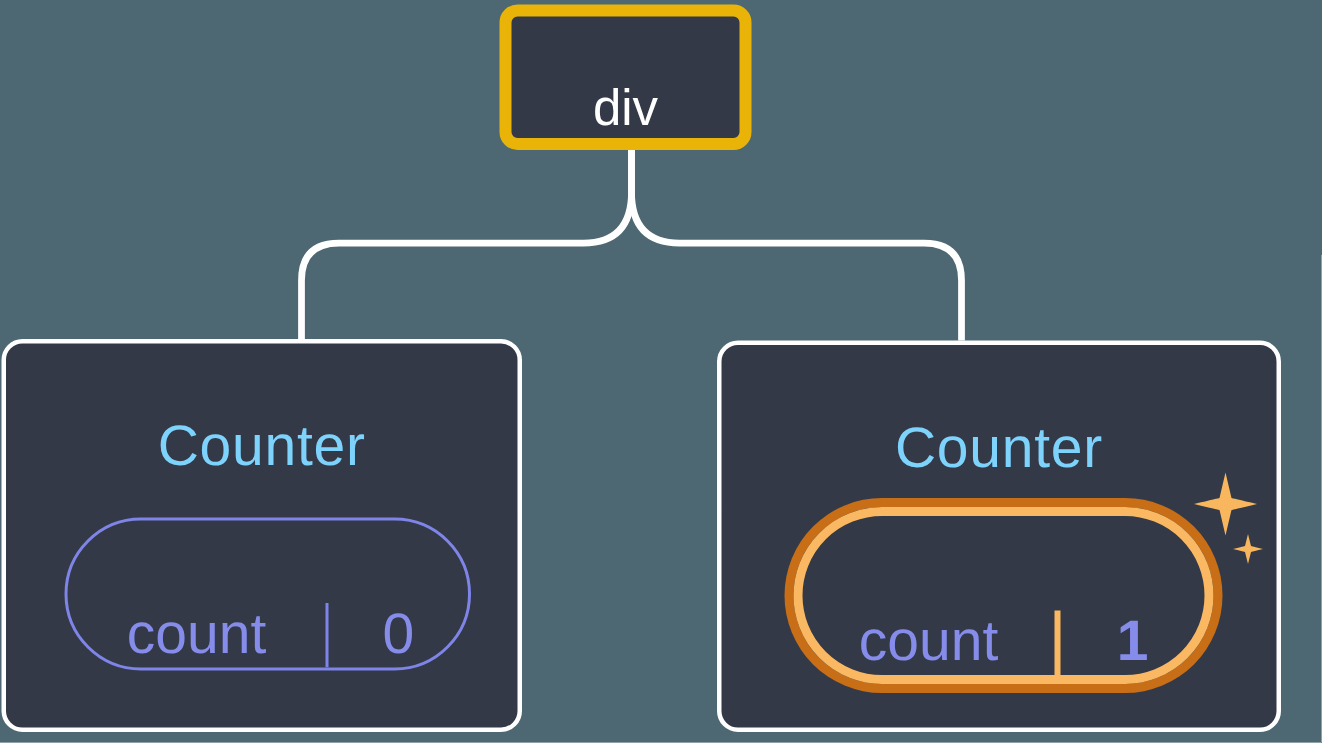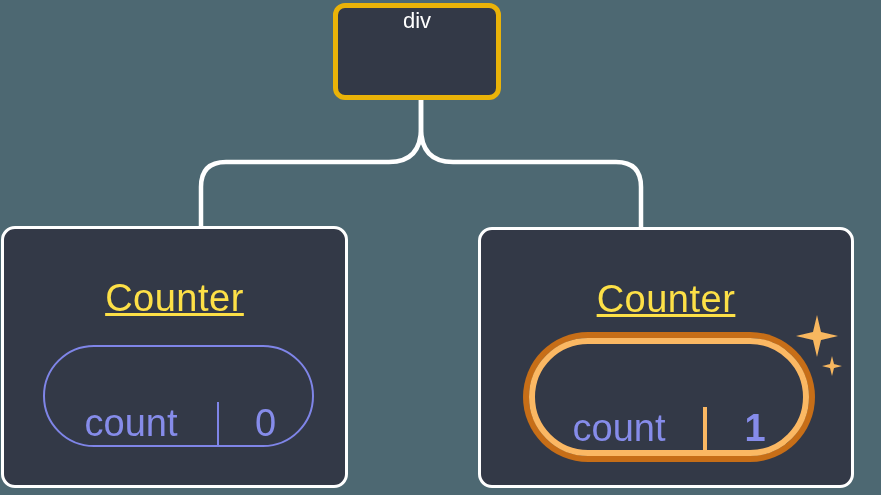--- a/index.html
+++ b/index.html
@@ -23,49 +23,48 @@
     stroke: #FFFFFF;
     stroke-width: 4.5;
   }
 
   .node-box {
     position: absolute;
     left: 333px; top: 3px;
     width: 168px; height: 97px;
     box-sizing: border-box;
     background: #333947;
-    border: 5px solid #eab308;
+    border: 8px solid #eab308;
     border-radius: 12px;
     display: flex;
-    align-items: flex-start;
+    align-items: flex-end;
     justify-content: center;
     color: #FFFFFF;
-    font-size: 22px;
+    font-size: 34px;
     z-index: 2;
   }
 
   .card {
     position: absolute;
     box-sizing: border-box;
     background: #333947;
     border: 3px solid #FFFFFF;
     border-radius: 14px;
     z-index: 2;
   }
   .card.left  { left: 1px;   top: 226px; width: 347px; height: 262px; }
   .card.right { left: 478px; top: 227px; width: 376px; height: 261px; }
 
   .card-title {
     margin-top: 48px;
     text-align: center;
     font-size: 38px;
     font-weight: 500;
-    color: #fde047;
+    color: #7dd3fc;
     letter-spacing: 0.5px;
-    text-decoration: underline;
   }
 
   .pill {
     position: absolute;
     box-sizing: border-box;
     border-radius: 999px;
     display: flex;
     align-items: flex-end;
     overflow: hidden;
   }

